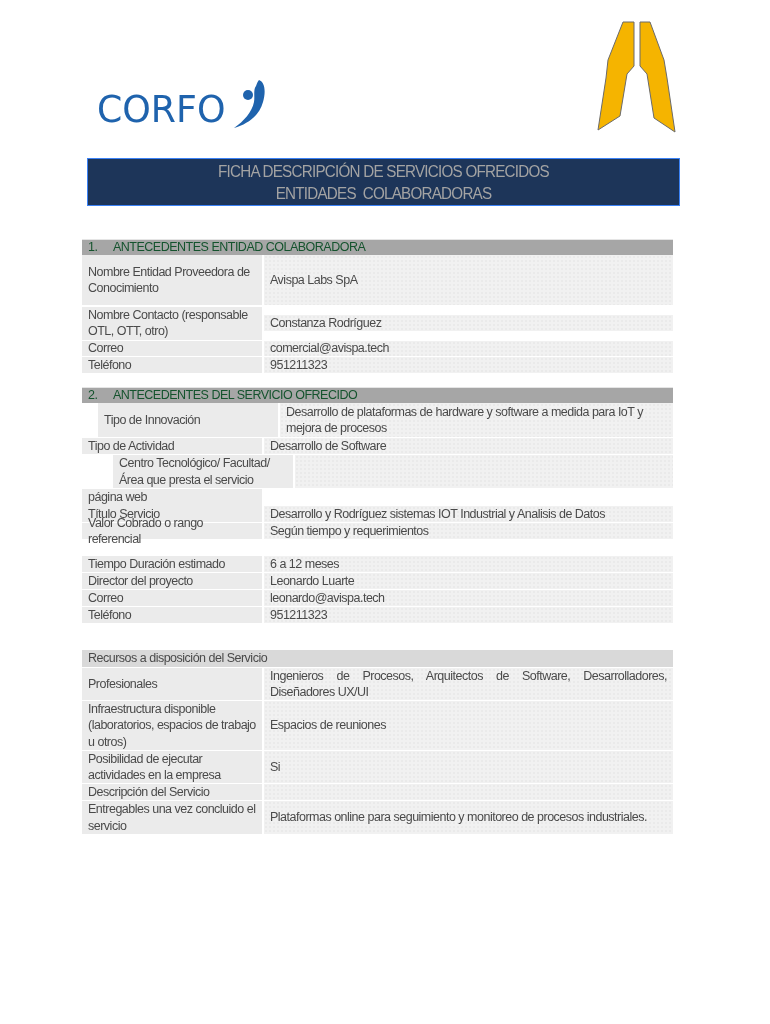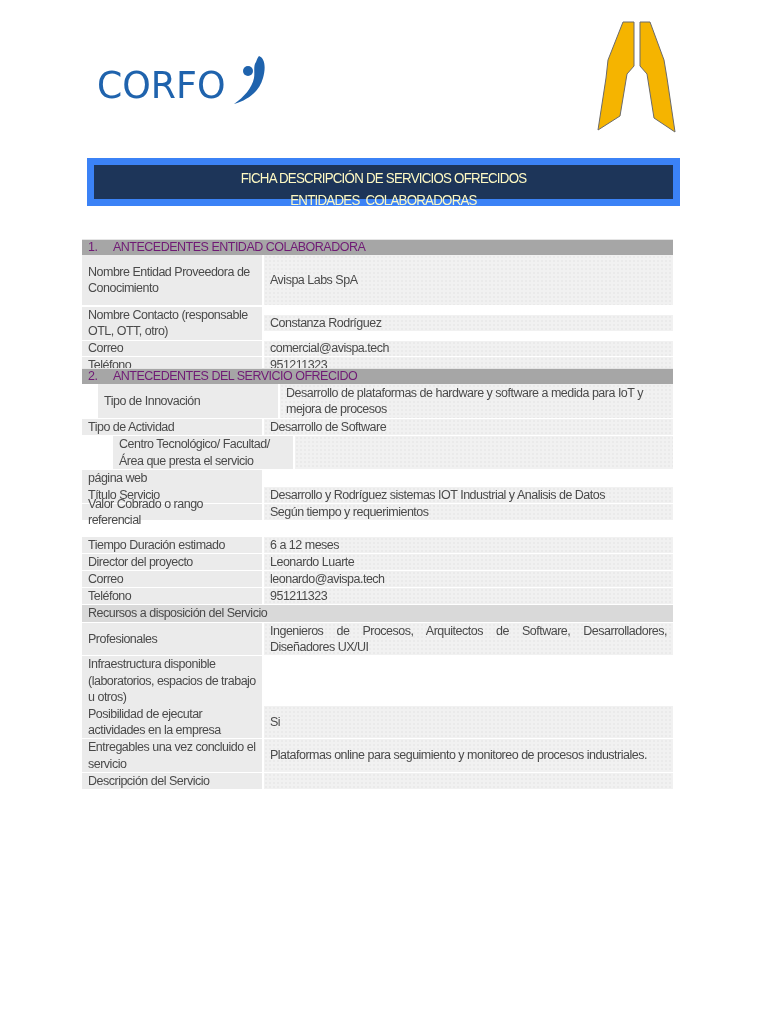--- a/index.html
+++ b/index.html
@@ -1,57 +1,58 @@
 <!DOCTYPE html>
 <html><head>
 <meta charset="utf-8">
 <style>
   html, body { margin:0; padding:0; }
   body {
     width:770px; height:1024px; background:#ffffff; position:relative; overflow:hidden;
     font-family:"Liberation Sans", sans-serif; color:#4a4a4a;
   }
-  .logo-corfo { position:absolute; left:97px; top:54px; width:175px; height:55px; }
+  .logo-corfo { position:absolute; left:97px; top:78px; width:175px; height:55px; }
   .logo-corfo .word {
     position:absolute; left:0; top:12px; font-family:"DejaVu Sans", sans-serif;
     font-size:37px; letter-spacing:0px; color:#1f63ad; font-weight:normal; line-height:40px;
     transform:scaleX(0.98); transform-origin:left;
   }
   .logo-corfo svg { position:absolute; left:135px; top:0; }
   .logo-right { position:absolute; left:594px; top:20px; }
 
   .banner {
     position:absolute; left:87px; top:158px; width:593px; height:48px;
-    background:#1d3559; border:7px solid #3b82f6; box-sizing:border-box;
-    color:#fef9c3; text-align:center; font-size:14px; line-height:22px;
+    background:#1d3559; border:1px solid #3b82f6; box-sizing:border-box;
+    color:#a3a3a3; text-align:center; font-size:16px; line-height:22px;
     padding-top:2px; letter-spacing:-0.8px;
   }
   .banner div { transform:scaleX(0.95); }
 
   .table { position:absolute; left:82px; width:591px; font-size:12.5px; letter-spacing:-0.5px; }
   .sec-header {
-    background:#a6a6a6; color:#701a75; height:15px; line-height:15px;
+    background:#a6a6a6; color:#14532d; height:15px; line-height:15px;
     padding-left:6px; font-size:12.5px; border-top:1px solid #e5e5e5;
   }
   .sec-header .num { display:inline-block; width:25px; }
   .row { display:flex; border-bottom:1px solid #ffffff; box-sizing:border-box; }
   .row .lab {
     width:182px; flex:none; background:#ebebeb; padding:0 4px 0 6px; box-sizing:border-box;
     display:flex; align-items:center; line-height:16.5px; border-right:2px solid #ffffff;
   }
   .row .val {
     flex:1; background-color:#f1f1f1;
     background-image:radial-gradient(#e2e2e2 0.6px, transparent 0.8px);
     background-size:4px 4px; padding:0 6px 0 6px; box-sizing:border-box;
     display:flex; align-items:center; line-height:16.5px;
   }
   .row .val.justify { text-align:justify; text-align-last:left; }
   .full-row {
     background:#d9d9d9; height:17px; line-height:17px; padding-left:6px;
     border-bottom:1px solid #ffffff;
+    margin-top:26px;
   }
 </style>
 </head>
 <body>
 
 <div class="logo-corfo">
   <span class="word">CORFO</span>
   <svg width="40" height="52" viewBox="0 0 40 52">
     <circle cx="16" cy="17" r="5" fill="#1f63ad"></circle>
     <path d="M27 2 C33 4 34 14 31 24 C27 38 16 46 2 50 C12 43 20 34 22 24 C23 18 21 12 24 8 C25 5 26 3 27 2 Z" fill="#1f63ad"></path>
@@ -85,21 +86,21 @@
   <div class="row" style="height:16px;">
     <div class="lab">Correo</div>
     <div class="val">comercial@avispa.tech</div>
   </div>
   <div class="row" style="height:17px;">
     <div class="lab">Teléfono</div>
     <div class="val">951211323</div>
   </div>
 </div>
 
-<div class="table" style="top:368px;">
+<div class="table" style="top:387px;">
   <div class="sec-header">
     <span class="num">2.</span><span>ANTECEDENTES DEL SERVICIO OFRECIDO</span>
   </div>
   <div class="row" style="height:35px;padding-left:16px;">
     <div class="lab">Tipo de Innovación</div>
     <div class="val">Desarrollo de plataformas de hardware y software a medida para IoT y mejora de procesos</div>
   </div>
   <div class="row" style="height:17px;">
     <div class="lab">Tipo de Actividad</div>
     <div class="val">Desarrollo de Software</div>
@@ -136,29 +137,29 @@
     <div class="lab">Teléfono</div>
     <div class="val">951211323</div>
   </div>
 
   <div class="full-row">Recursos a disposición del Servicio</div>
 
   <div class="row" style="height:33px;">
     <div class="lab">Profesionales</div>
     <div class="val justify">Ingenieros de Procesos, Arquitectos de Software, Desarrolladores, Diseñadores UX/UI</div>
   </div>
-  <div class="row" style="height:50px;flex-direction:column;">
+  <div class="row" style="height:50px;">
     <div class="lab">Infraestructura disponible (laboratorios, espacios de trabajo u otros)</div>
     <div class="val">Espacios de reuniones</div>
   </div>
   <div class="row" style="height:33px;">
     <div class="lab">Posibilidad de ejecutar actividades en la empresa</div>
     <div class="val">Si</div>
   </div>
+  <div class="row" style="height:17px;">
+    <div class="lab">Descripción del Servicio</div>
+    <div class="val"></div>
+  </div>
   <div class="row" style="height:34px;">
     <div class="lab">Entregables una vez concluido el servicio</div>
     <div class="val">Plataformas online para seguimiento y monitoreo de procesos industriales.</div>
   </div>
-  <div class="row" style="height:17px;">
-    <div class="lab">Descripción del Servicio</div>
-    <div class="val"></div>
-  </div>
 </div>
 
 </body></html>

